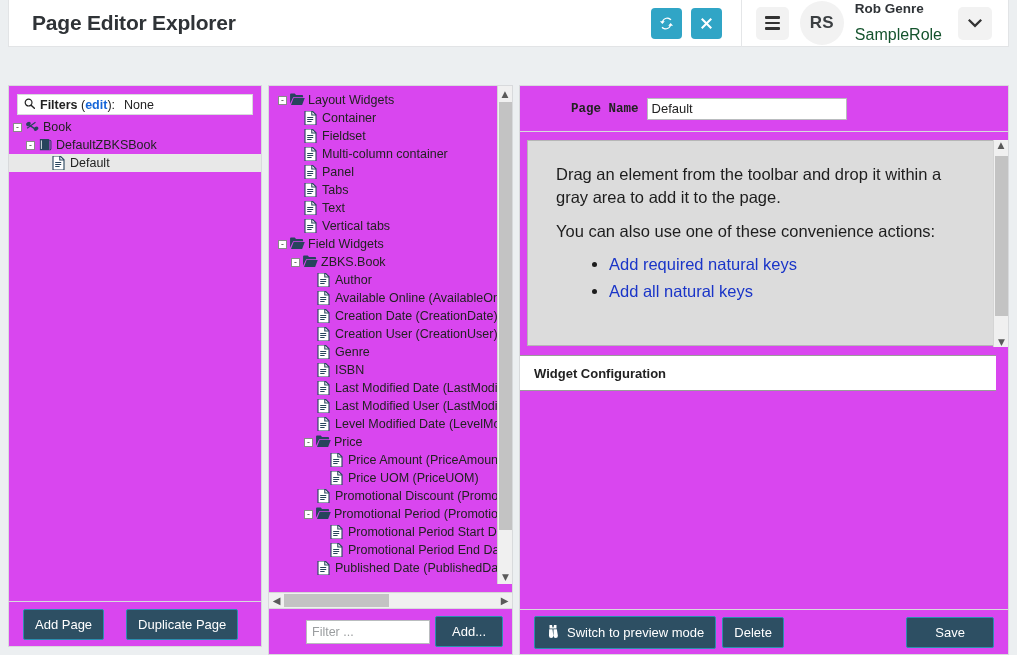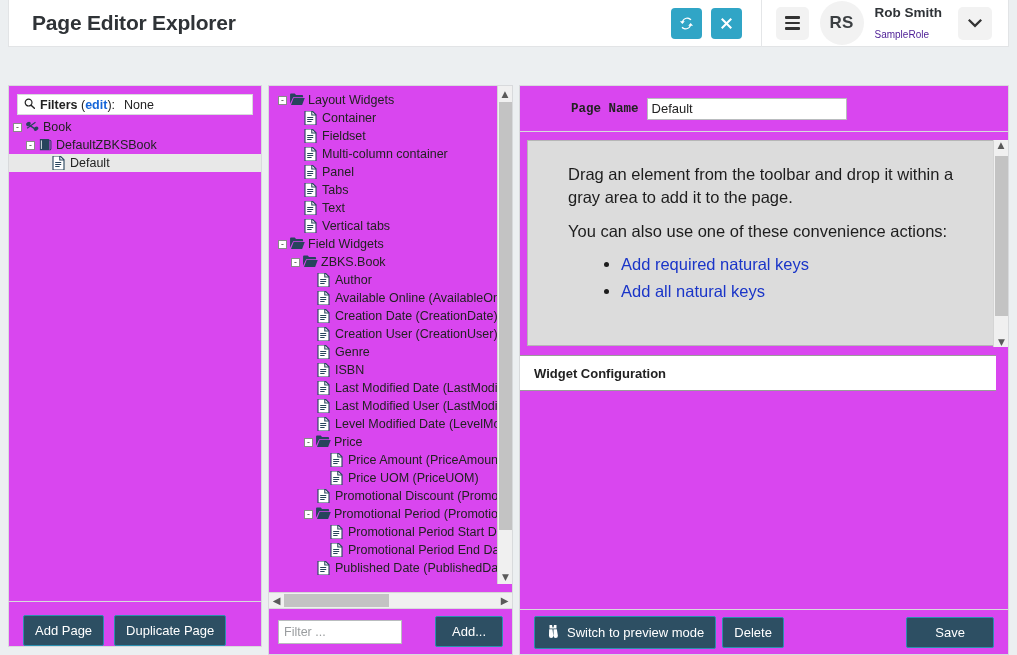--- a/index.html
+++ b/index.html
@@ -57,21 +57,21 @@
   .hamburger i { display: block; width: 15px; height: 2.4px; background: #333; border-radius: 1px; }
   .avatar {
     width: 44px; height: 44px; border-radius: 50%;
     background: #f2f2f2; color: #3b3f42;
     display: flex; align-items: center; justify-content: center;
     font-size: 17px; font-weight: bold;
     letter-spacing: 0.3px;
   }
   .userblock { margin-left: 11px; line-height: 1.25; }
   .uname { font-weight: bold; font-size: 13.5px; color: #2f3337; white-space: nowrap;}
-  .urole { font-size: 10px; color: #4c1d95; white-space: nowrap; margin-top: 7px;}
+  .urole { font-size: 16px; color: #14532d; white-space: nowrap; margin-top: 7px;}
   .caret-btn {
     width: 34px; height: 33px; background: #f2f2f2;
     border-radius: 5px; margin: 0 16px 0 16px;
     display: flex; align-items: center; justify-content: center;
     cursor: pointer;
   }
 
   
   .panel {
     position: absolute;
@@ -102,21 +102,21 @@
     text-align: center; color: #333; margin-right: 3px;
     flex: none; cursor: pointer; font-family: "DejaVu Sans", sans-serif;
   }
   .dots { width: 13px; flex: none; }
   .ticon { width: 15px; height: 14px; flex: none; margin-right: 3px; }
 
   .btnbar-left {
     position: absolute; left: 0; bottom: 0;
     width: 100%; height: 45px;
     border-top: 1px solid #d8dadc;
-    display: flex; align-items: flex-end; padding-left: 14px; gap: 10px;
+    display: flex; align-items: center; padding-left: 14px; gap: 22px;
   }
   .navy-btn {
     background: #2d4f63; border: 1px solid #2b8fb0;
     color: #ffffff; font-size: 13px;
     padding: 7px 11px; border-radius: 2px; cursor: pointer;
     font-family: "Liberation Sans", sans-serif;
     white-space: nowrap;
     display: inline-flex; align-items: center; gap: 7px;
   }
 
@@ -162,20 +162,21 @@
     width: 243px; height: 46px;
     border-top: 1px solid #d8dadc;
     display: flex; align-items: center; padding: 0 9px;
   }
   .filter-input {
     width: 124px; height: 24px;
     border: 1px solid #b9bcbe; background: #fff;
     font-size: 12.5px; padding: 0 5px;
     font-family: "Liberation Sans", sans-serif;
     color: #222;
+    margin-left: 28px;
   }
   .filter-input::placeholder { color: #9a9d9f; }
   .midbar .navy-btn { margin-left: auto; padding: 7px 16px; }
 
   
   .pagename-row {
     height: 46px; display: flex; align-items: center;
     border-bottom: 1px solid #d8dadc;
   }
   .pagename-lbl {
@@ -196,21 +197,21 @@
     background: #dcdcdc;
     border: 1px solid #b6b6b6;
   }
   .canvas-scroll {
     position: absolute; right: -8px; top: -1px;
     width: 15px; height: 207px;
     background: #f0f0f0; border-left: 1px solid #d5d5d5;
   }
   .drop-text {
     font-size: 16.5px; color: #1d1d1d;
-    line-height: 1.42; padding: 22px 28px 0 40px;
+    line-height: 1.42; padding: 22px 28px 0 28px;
   }
   .drop-text p { margin: 0 0 10px 0; }
   .conv-list { margin: 4px 0 0 0; padding-left: 53px; }
   .conv-list li { margin-bottom: 3px; }
   .conv-list a {
     color: #1a35c8; font-size: 16.5px;
     text-decoration: none; cursor: pointer;
   }
 
   .widget-cfg-hdr {
@@ -258,21 +259,21 @@
 
     <div class="hamburger">
       <i></i>
         <i></i>
         <i></i>
     </div>
 
     <div class="avatar">RS</div>
 
     <div class="userblock">
-      <div class="uname">Rob Smith</div>
+      <div class="uname">Rob Genre</div>
       <div class="urole">SampleRole</div>
     </div>
 
     <div class="caret-btn">
       <span>
         <svg width="14" height="9" viewBox="0 0 14 9">
           <path d="M1.6 0L7 5.3 12.4 0 14 1.6 7 8.6 0 1.6z" fill="#333"></path>
         </svg>
       </span>
     </div>

